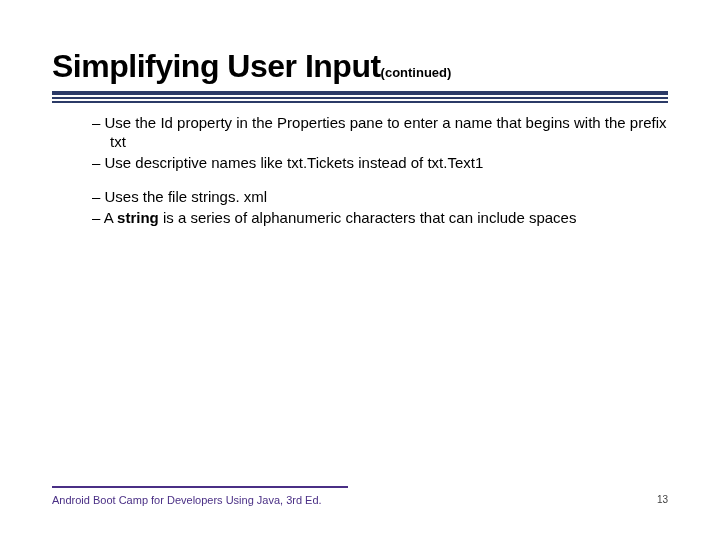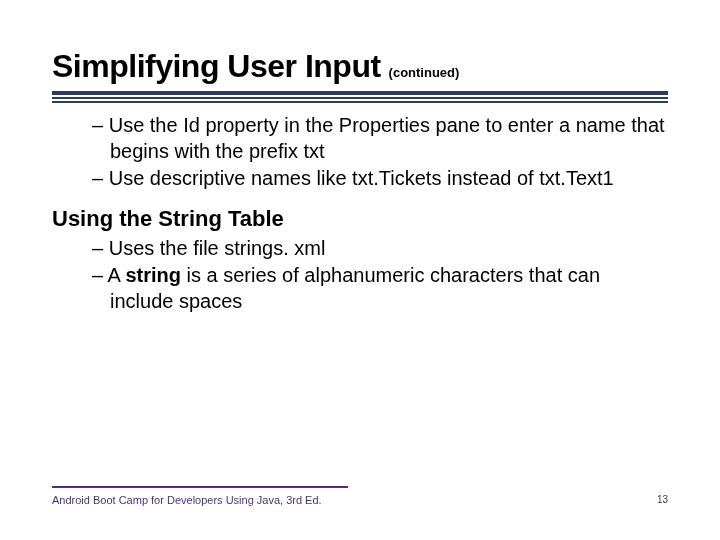--- a/index.html
+++ b/index.html
@@ -7,21 +7,20 @@
   body {
     font-family: Arial, Helvetica, sans-serif;
     background: #fff;
     color: #000;
     padding: 48px 52px 0 52px;
     position: relative;
   }
   .title-row {
     display: flex;
     align-items: baseline;
-    gap: 8px;
   }
   .title {
     font-size: 32px;
     font-weight: bold;
     letter-spacing: -0.5px;
   }
   .cont {
     font-size: 13px;
     font-weight: bold;
   }
@@ -47,21 +46,21 @@
   .h2 {
     font-size: 22px;
     font-weight: bold;
     margin-bottom: 4px;
   }
   ul {
     list-style: none;
     padding-left: 40px;
   }
   li {
-    font-size: 20px;
+    font-size: 15px;
     line-height: 1.28;
     text-indent: -18px;
     padding-left: 18px;
     margin-bottom: 2px;
   }
   li::before {
     content: "–  ";
   }
   .footer {
     position: absolute;
@@ -107,21 +106,20 @@
 <div class="rule"></div>
 
 <div class="section">
   <ul>
     <li><span>Use the Id property in the Properties pane to enter a name that begins with the prefix txt</span></li>
     <li><span>Use descriptive names like txt.Tickets instead of txt.Text1</span></li>
   </ul>
 </div>
 
 <div class="section">
-  <div class="h2">Using the String Table</div>
   <ul>
     <li><span>Uses the file strings. xml</span></li>
     <li><span>A </span><span class="b">string</span><span> is a series of alphanumeric characters that can include spaces</span></li>
   </ul>
 </div>
 
 <div class="footer">
   <div class="footer-line"></div>
   <div class="footer-row">
     <span class="foot-left">Android Boot Camp for Developers Using Java, 3rd Ed.</span>

